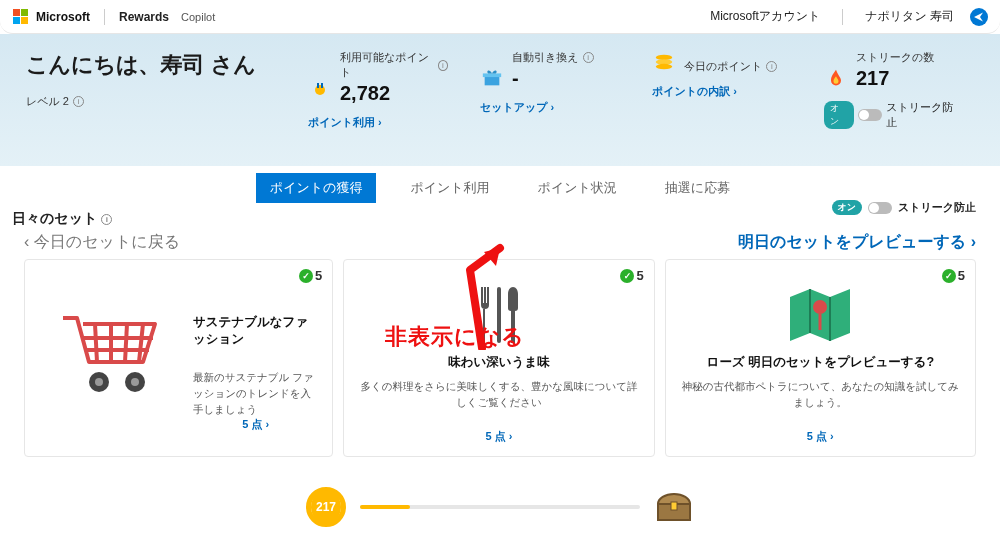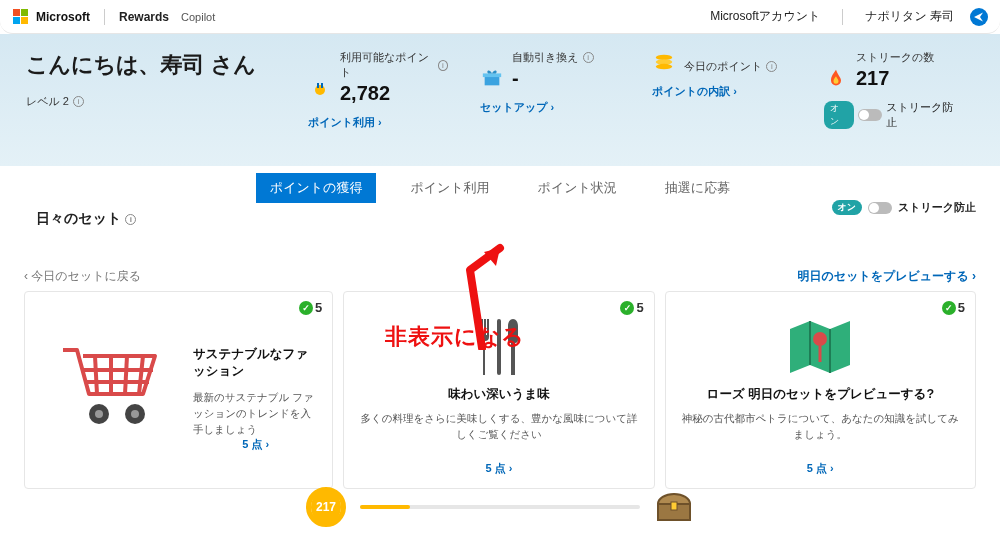--- a/index.html
+++ b/index.html
@@ -36,40 +36,40 @@
   .pill { background:#21a3a6; color:#fff; font-size:9px; padding:1px 6px; border-radius:8px; }
   .switch { width:24px; height:12px; background:#bbb; border-radius:6px; position:relative; }
   .switch::after { content:""; position:absolute; left:1px; top:1px; width:10px; height:10px; background:#fff; border-radius:50%; }
 
   
   .tabs { height:44px; display:flex; align-items:center; justify-content:center; gap:20px; font-size:13px; }
   .tab { padding:6px 14px; color:#666; cursor:pointer; }
   .tab.active { background:#0078d4; color:#fff; }
 
   
-  .section-title { padding:0 24px 2px 36px; font-size:14px; font-weight:700; color:#222; display:flex; align-items:center; gap:4px; }
-  .section-sub { display:flex; justify-content:space-between; align-items:center; padding:2px 24px 6px 24px; font-size:12px; color:#777;margin-top:36px; }
+  .section-title { padding:0 24px 2px 12px; font-size:14px; font-weight:700; color:#222; display:flex; align-items:center; gap:4px; }
+  .section-sub { display:flex; justify-content:space-between; align-items:center; padding:2px 24px 6px 24px; font-size:16px; color:#777; }
   .sub-link { color:#0067b8; font-weight:600; cursor:pointer; }
   .sub-link::after { content:" ›"; }
   .section-right { display:flex; align-items:center; gap:6px; font-size:11px; color:#222; font-weight:700; position:absolute; right:24px; top:200px; }
 
   
   .cards { display:flex; gap:10px; padding:0 24px; }
   .card { flex:1; height:198px; border:1px solid #e6e6e6; border-radius:4px; position:relative; padding:12px; text-align:center; display:flex; flex-direction:column; background:#fff; }
   .card .badge { position:absolute; right:10px; top:8px; display:flex; align-items:center; gap:2px; font-size:13px; font-weight:700; color:#333; }
   .check { width:14px; height:14px; border-radius:50%; background:#2bb02b; display:inline-flex; align-items:center; justify-content:center; color:#fff; font-size:9px; }
   .card-icon { height:70px; display:flex; align-items:center; justify-content:center; margin-top:8px; }
   .card-title { font-size:12.5px; font-weight:700; color:#111; margin-top:4px; }
   .card-desc { font-size:10.5px; color:#555; margin-top:8px; line-height:1.5; }
   .card-foot { margin-top:auto; font-size:11px; color:#0067b8; font-weight:600; cursor:pointer; }
   .card-foot::after { content:" ›"; }
   .card.first { flex-direction:row; text-align:left; align-items:flex-start; padding:14px 14px 12px 8px; }
   .card.first .card-icon { width:160px; height:120px; margin:16px 0 0 0; }
   .card.first .card-body { flex:1; padding-top:36px; }
-  .card.first .card-desc { margin-top:10px; }
+  .card.first .card-desc { margin-top:22px; }
   .card.first .card-foot { text-align:center; }
 
   
   .arrow { position:absolute; left:452px; top:240px; pointer-events:none; }
   .anno-text { position:absolute; left:385px; top:322px; color:#e11; font-size:22px; font-weight:700; pointer-events:none; letter-spacing:1px; }
 
   
   .progress-wrap { position:absolute; left:0; right:0; bottom:0; height:54px; display:flex; align-items:center; justify-content:center; gap:14px; }
   .pcircle { width:40px; height:40px; border-radius:50%; border:5px solid #ffb900; background:#ffb900; display:flex; align-items:center; justify-content:center; color:#fff; font-size:12px; font-weight:700; }
   .pcircle-inner{ width:34px; height:34px; border-radius:50%; background:#ffb900; display:flex; align-items:center; justify-content:center; }

